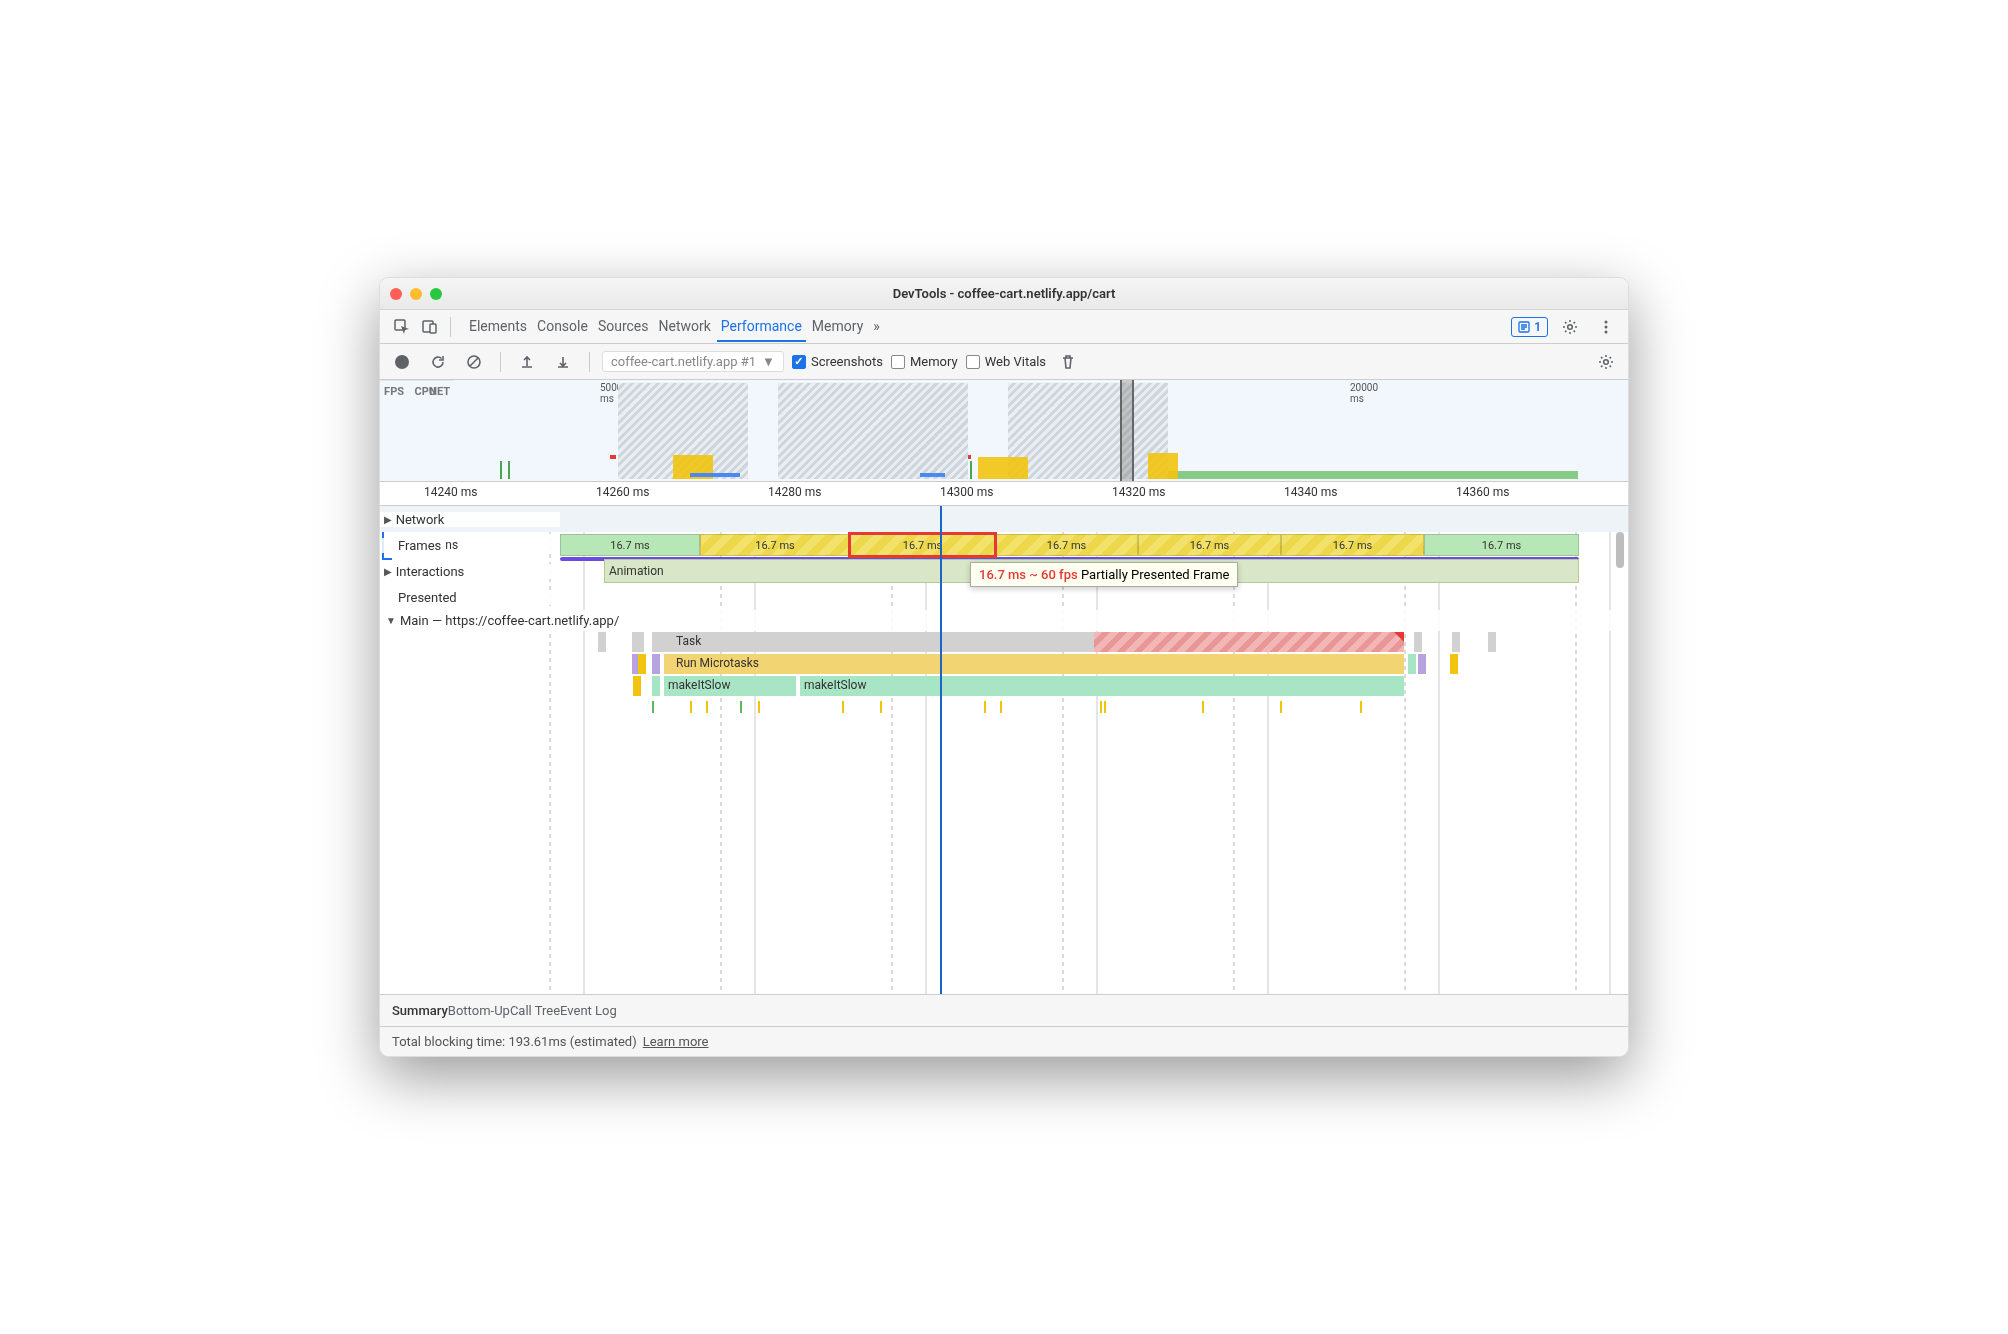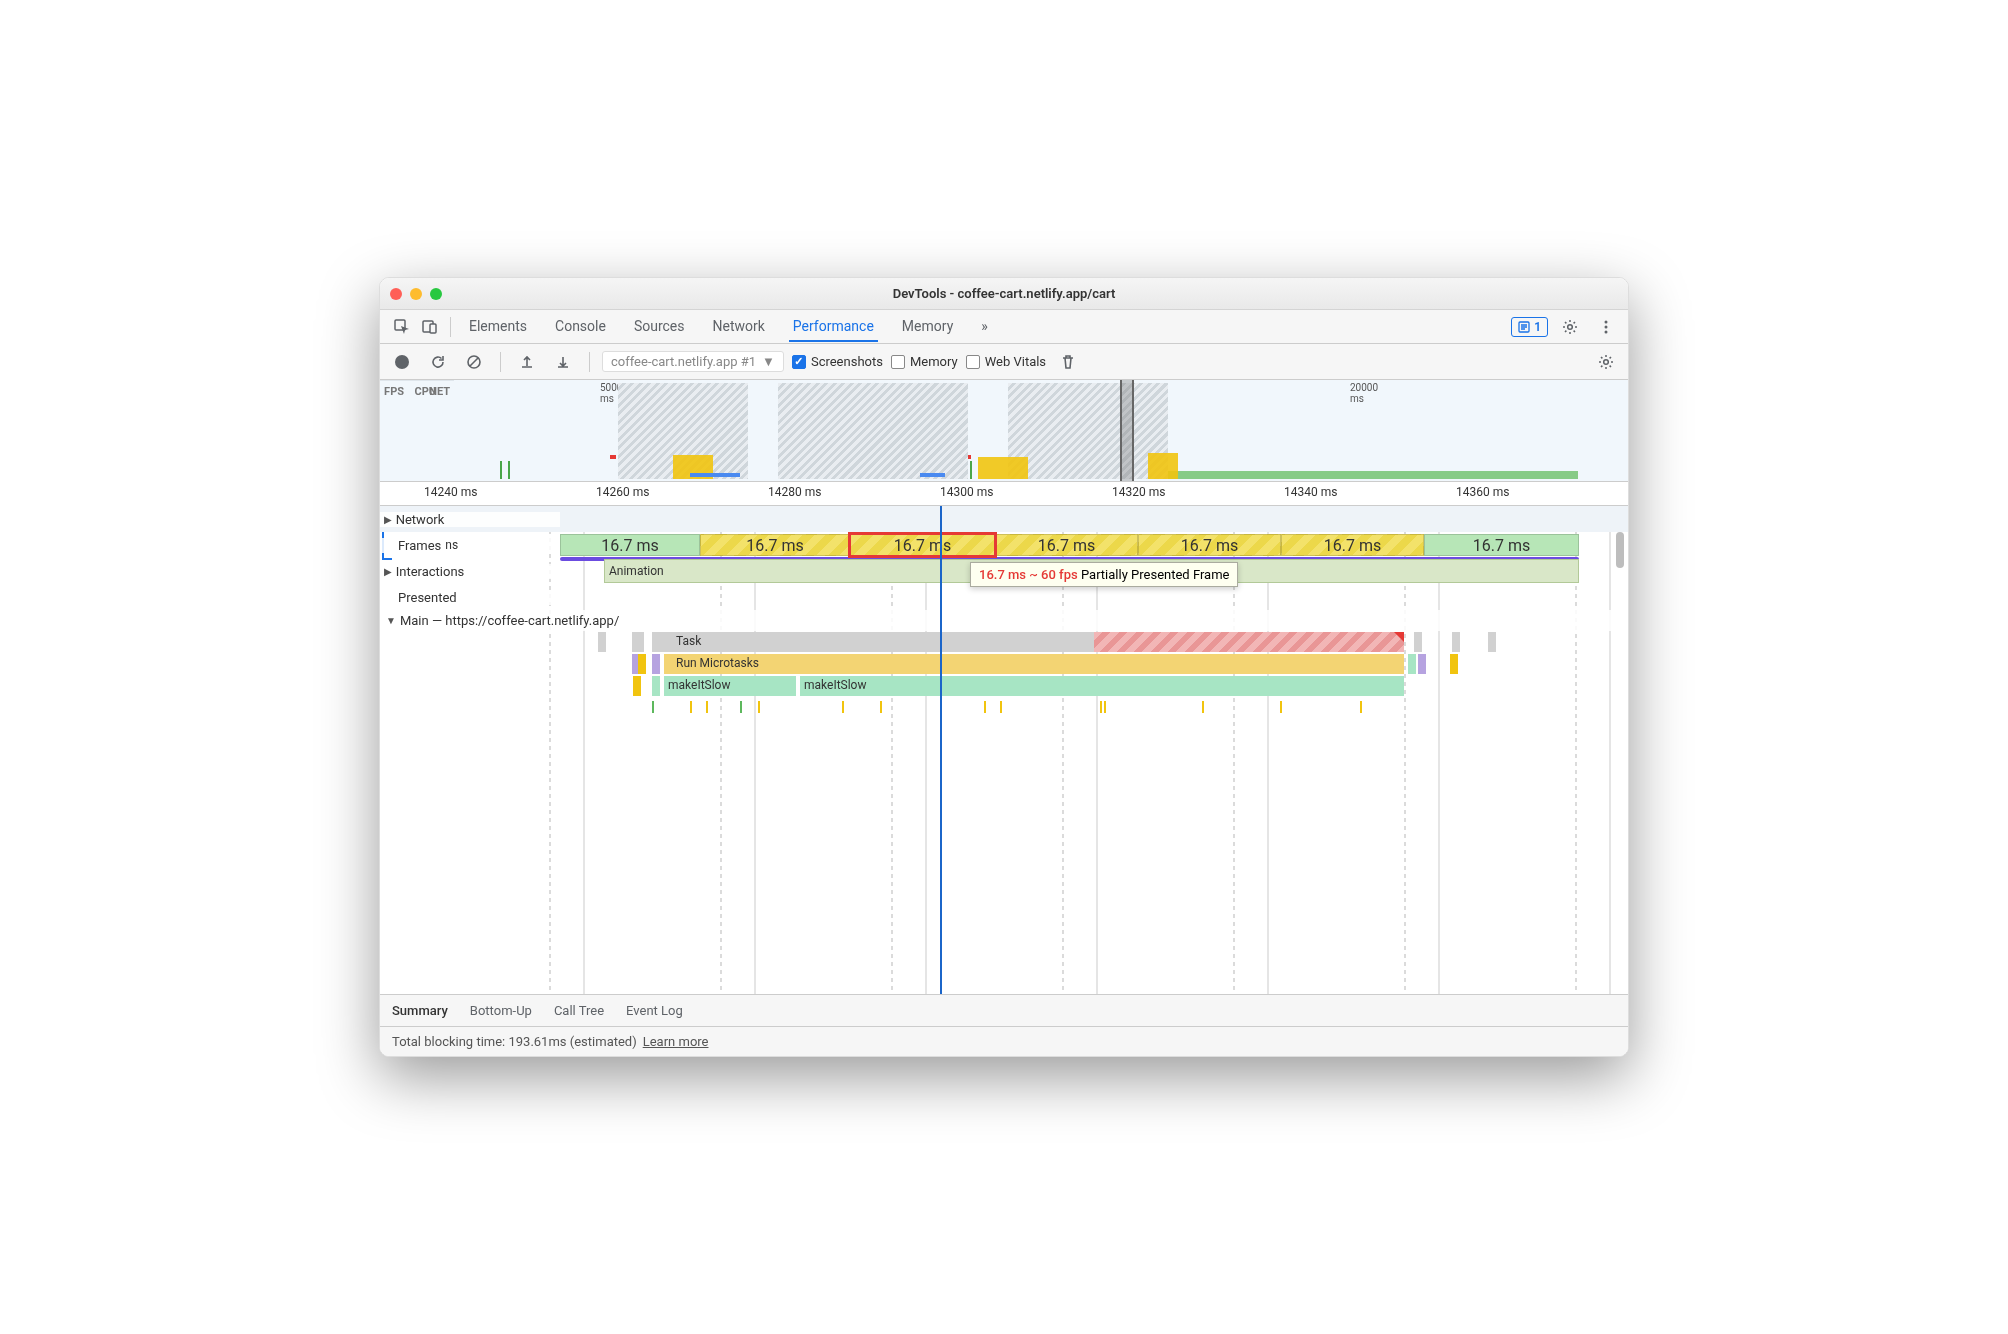--- a/index.html
+++ b/index.html
@@ -40,21 +40,21 @@
 .tabs-row {
   height: 34px;
   border-bottom: 1px solid #ccc;
   display: flex;
   align-items: center;
   padding: 0 8px;
   background:#f6f6f6;
 }
 .icon-btn { width: 28px; height: 28px; display: flex; align-items: center; justify-content: center; color:#5f6368; border:none; background:none; cursor:pointer;}
 .tabs-row .sep { width: 1px; height: 20px; background: #ccc; margin: 0 6px;}
-.tabs { display:flex; gap: 20px; margin-left: 8px; }
+.tabs { display:flex; gap: 2px; margin-left: 8px; }
 .tab { font-size:14px; color:#5f6368; padding: 6px 4px; border-bottom: 2px solid transparent; cursor:pointer;}
 .tab.active { color:#1a73e8; border-bottom-color:#1a73e8; }
 .right-icons { margin-left:auto; display:flex; align-items:center; gap: 8px;}
 .badge { display:flex; align-items:center; gap:4px; border:1px solid #1a73e8; border-radius:3px; padding:2px 6px; color:#1a73e8; font-size:12px; font-weight:600;}
 .toolbar {
   height: 36px;
   display: flex;
   align-items: center;
   gap: 8px;
   padding: 0 8px;
@@ -120,21 +120,21 @@
   -webkit-mask-image: repeating-linear-gradient(to right, transparent, transparent 169px, #000 169px, #000 171px);
   mask-image: repeating-linear-gradient(to right, transparent, transparent 169px, #000 169px, #000 171px);
   background-position:0 0;
   opacity:0.6;
 }
 .track-row { display:flex; align-items:center; height: 26px; z-index:1; position:relative;}
 .track-label { width: 180px; min-width:180px; font-size:13px; color:#333; display:flex; align-items:center; gap:4px; padding-left:4px; background:rgba(255,255,255,0.85);}
 .track-label.sub{padding-left:18px;}
 .disclosure { font-size:10px; color:#555;}
 .track-content { flex:1; height:100%; position:relative;}
-.frame-block { position:absolute; height:22px; top:2px; display:flex; align-items:center; justify-content:center; font-size:16px; color:#333; border:1px solid rgba(0,0,0,0.15);}
+.frame-block { position:absolute; height:22px; top:2px; display:flex; align-items:center; justify-content:center; font-size:11px; color:#333; border:1px solid rgba(0,0,0,0.15);}
 .frame-green { background:#b7e6b7; }
 .frame-yellow { background: repeating-linear-gradient(135deg,#f3e26a,#f3e26a 8px,#ecd84a 8px,#ecd84a 16px); }
 .frame-selected { outline: 3px solid #e53935; outline-offset:-1px; z-index:2;}
 .track-row.net-row{background:#eef3f8;}
 .anim-bar { position:absolute; height:24px; top:1px; background:#d9e7c8; border:1px solid #b2c998; font-size:12px; color:#333; padding-left:4px; display:flex; align-items:center;}
 .tooltip {
   position:absolute;
   left: 590px;
   top: 56px;
   background:#fefff0;
@@ -157,21 +157,20 @@
 .red-tri { position:absolute; right:0; top:0; width:0;height:0; border-left:10px solid transparent; border-top:10px solid #e53935;}
 .tick-row{ height:28px; position:relative; margin-left:200px; margin-right:30px; z-index:1;}
 .tick{position:absolute; top:4px; width:2px; height:12px; background:#f1c40f;}
 .tick.g{background:#5db85d;}
 .bottom-tabs {
   height:32px;
   border-top:1px solid #ccc;
   background:#f6f6f6;
   display:flex;
   align-items:center;
-  gap:22px;
   padding:0 12px;
   font-size:13px;
   color:#5f6368;
 }
 .bottom-tabs .btab.active{color:#333; font-weight:500;}
 .statusbar {
   height:30px;
   border-top:1px solid #ccc;
   background:#f6f6f6;
   display:flex;

